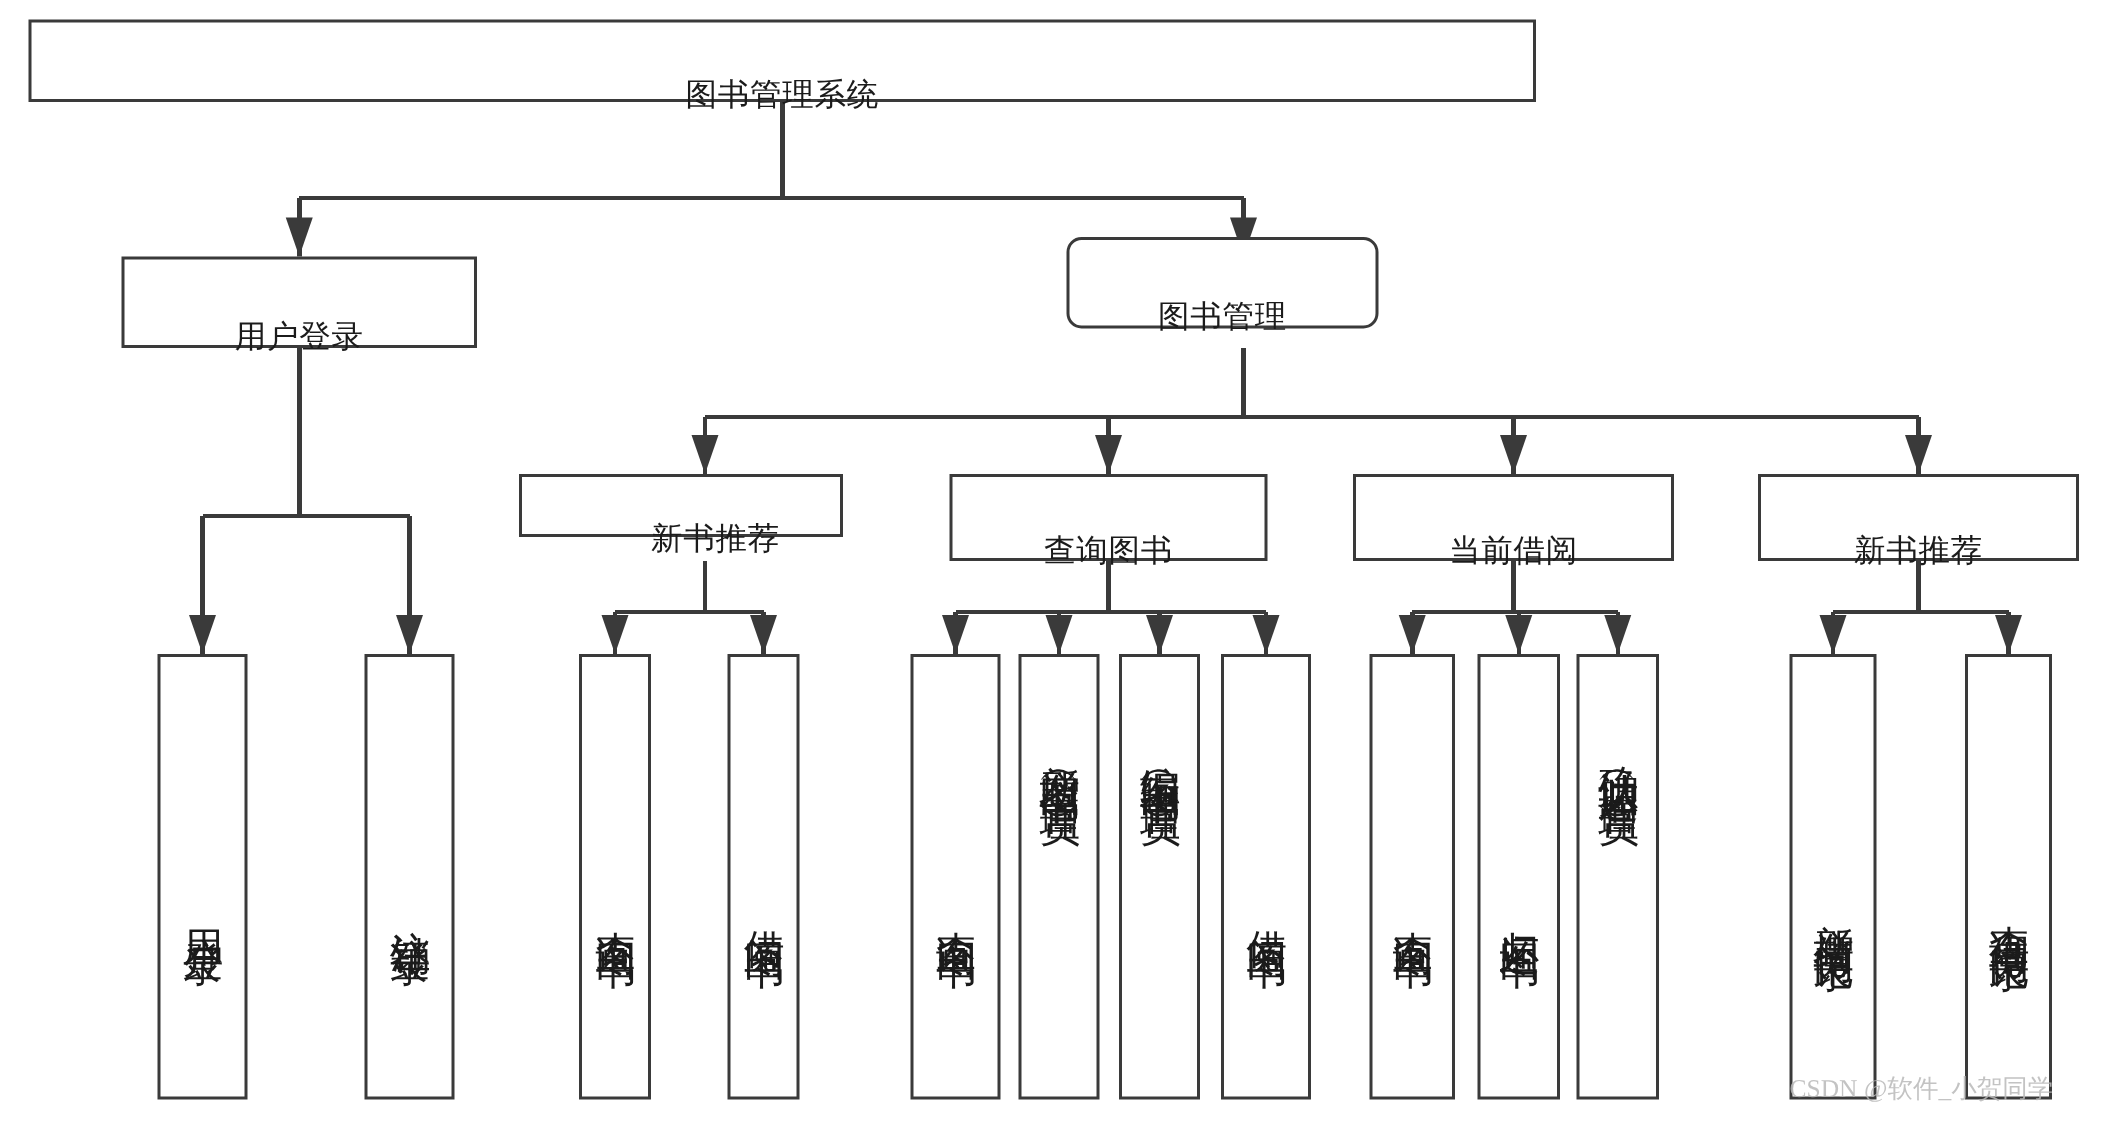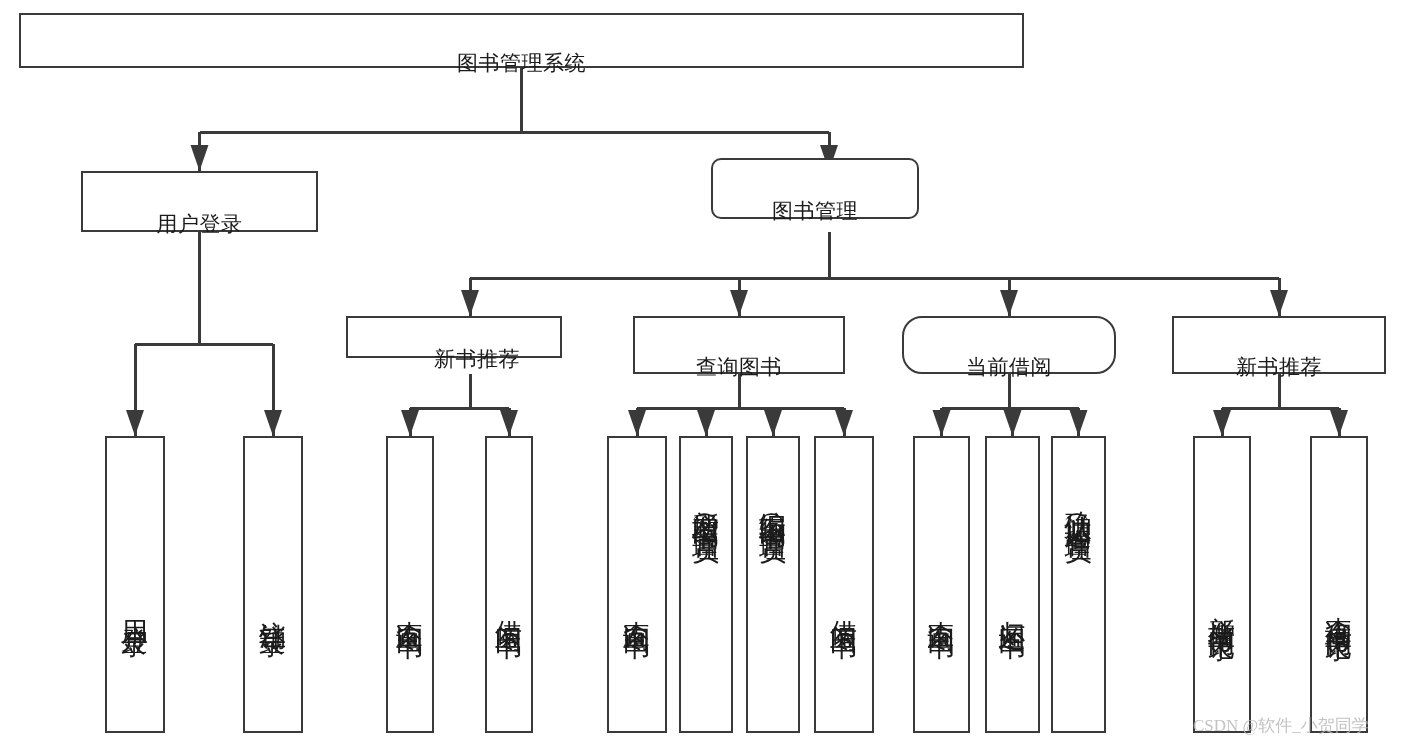--- a/index.html
+++ b/index.html
@@ -139,21 +139,21 @@
       </div>
       <div class="node horiz" style="left: 711px; top: 158px; width: 208px; height: 61px; border-radius: 10px;">
         <span class="lbl">图书管理</span>
       </div>
       <div class="node horiz" style="left: 346px; top: 316px; width: 216px; height: 42px; padding-left: 46px;">
         <span class="lbl">新书推荐</span>
       </div>
       <div class="node horiz" style="left: 633px; top: 316px; width: 212px; height: 58px;">
         <span class="lbl">查询图书</span>
       </div>
-      <div class="node horiz" style="left: 902px; top: 316px; width: 214px; height: 58px; border-radius: 20px;">
+      <div class="node horiz" style="left: 902px; top: 316px; width: 214px; height: 58px;">
         <span class="lbl">当前借阅</span>
       </div>
       <div class="node horiz" style="left: 1172px; top: 316px; width: 214px; height: 58px;">
         <span class="lbl">新书推荐</span>
       </div>
       <div class="node vert centered" style="left: 105px; top: 436px; width: 60px; height: 297px;">
         <span class="lbl">用户登录</span>
       </div>
       <div class="node vert centered" style="left: 243px; top: 436px; width: 60px; height: 297px;">
         <span class="lbl">注销登录</span>

